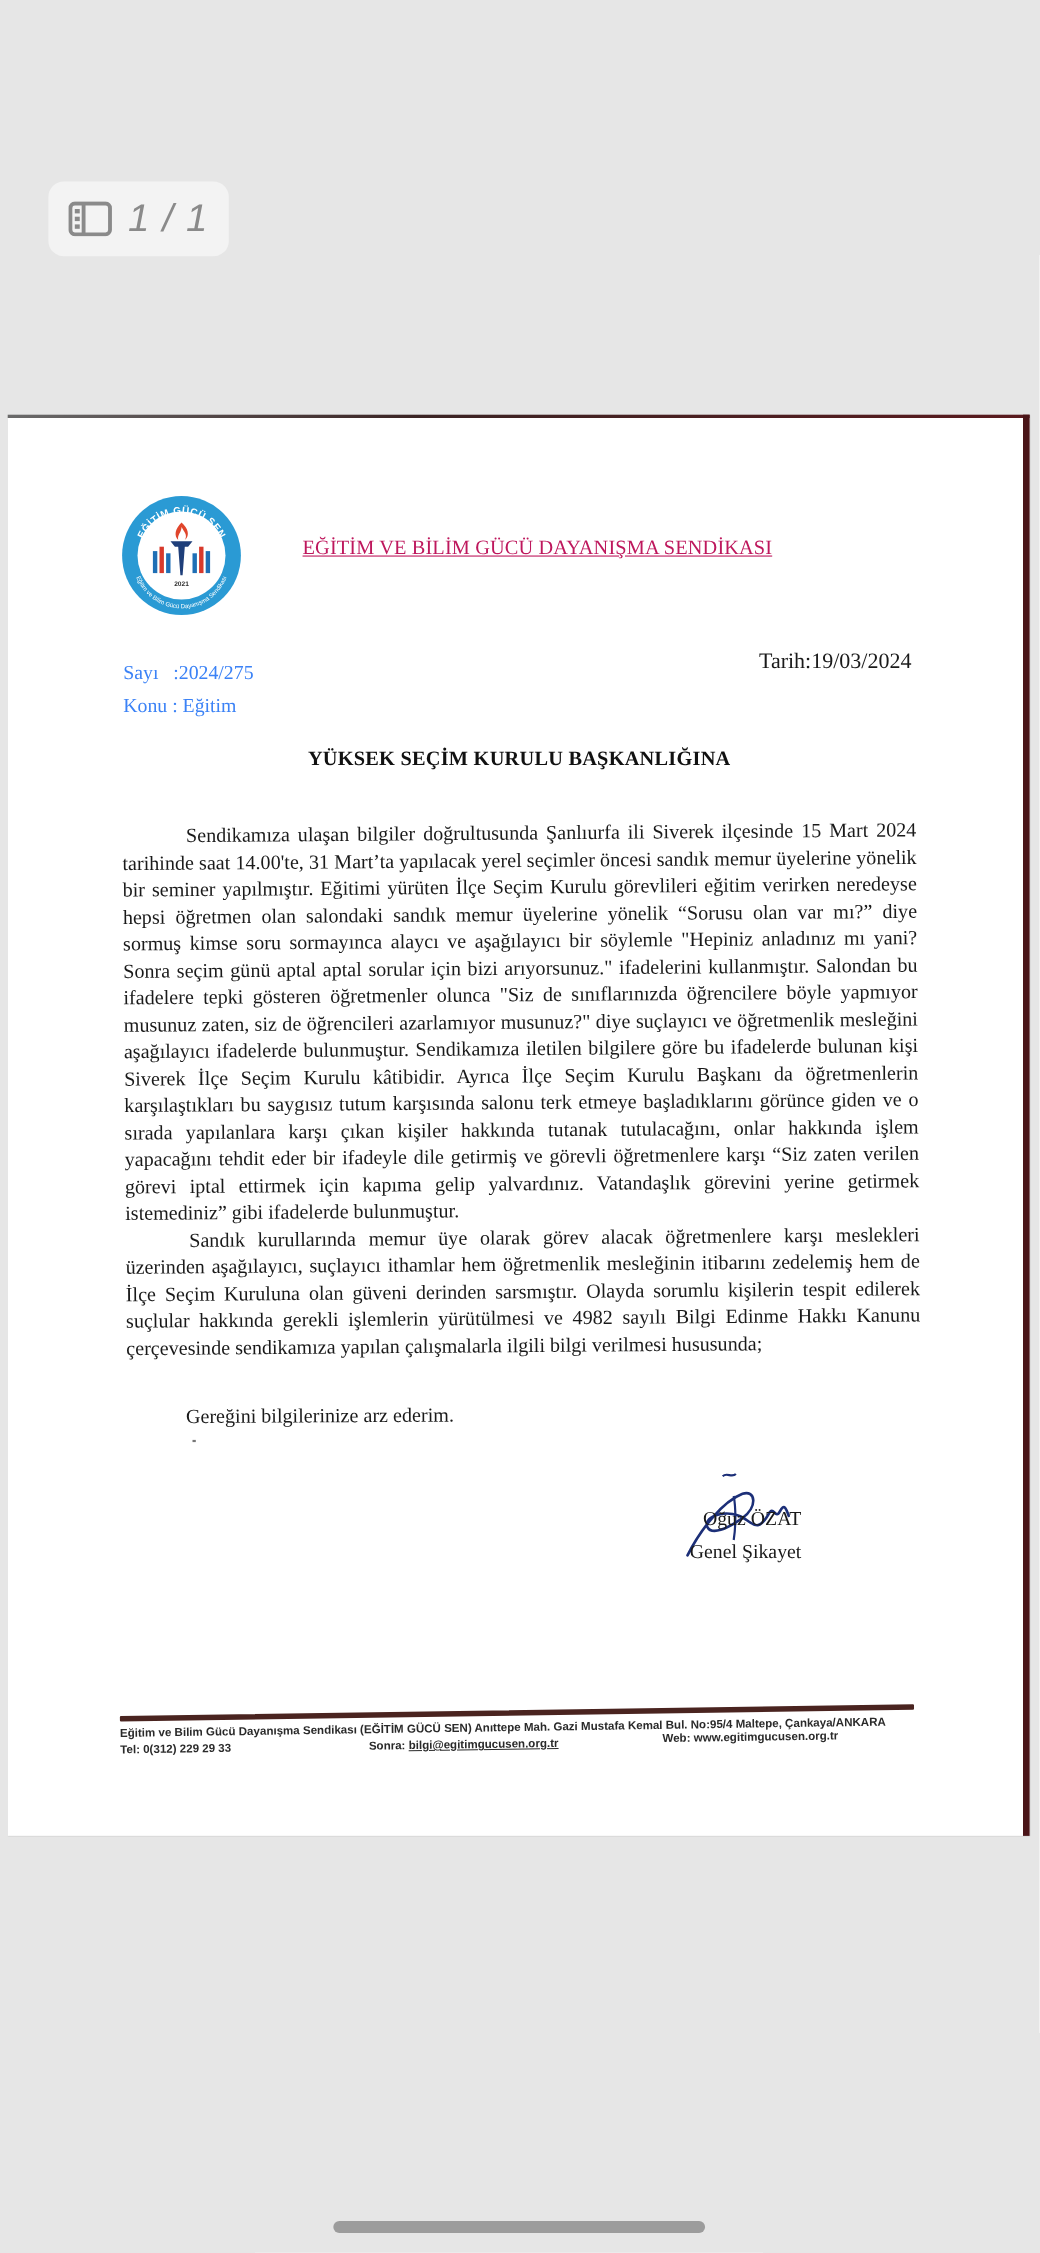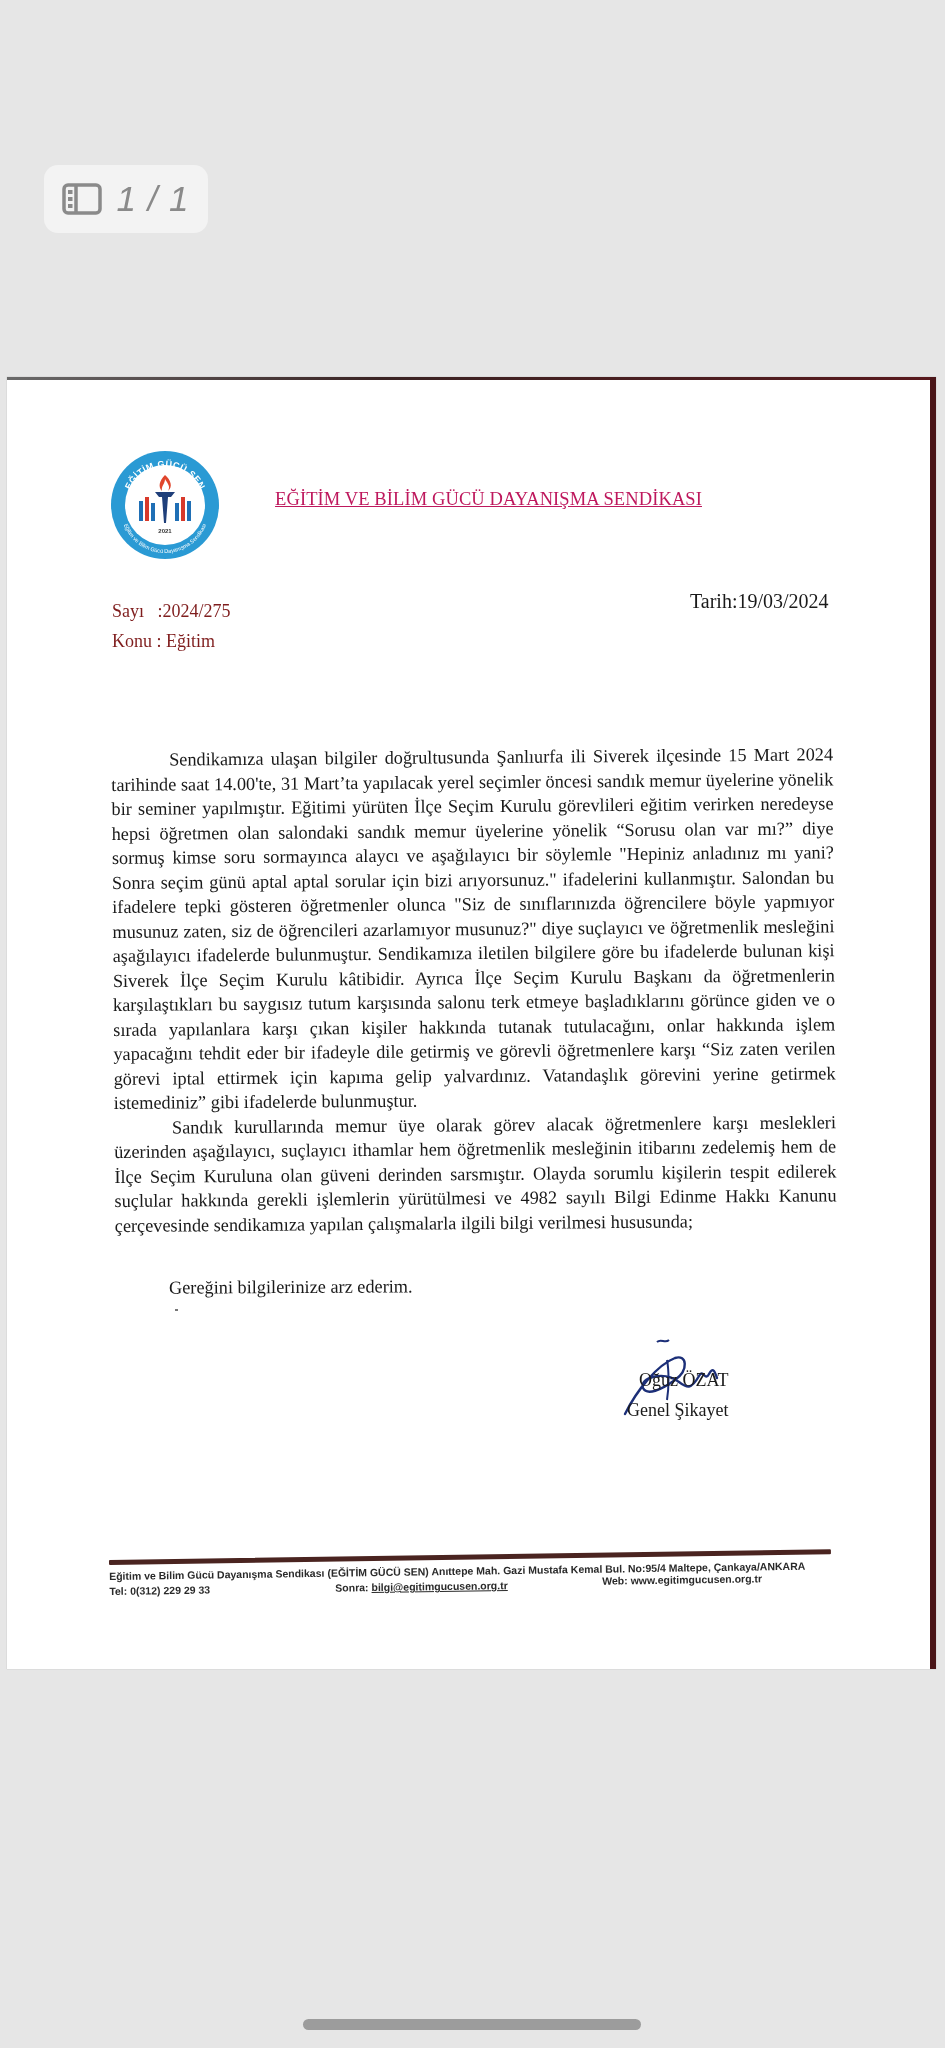--- a/index.html
+++ b/index.html
@@ -78,21 +78,21 @@
       letter-spacing: 0.1px;
       text-decoration: underline;
     }
 
     .meta-left {
       position: absolute;
       left: 105px;
       top: 219px;
       font-size: 18px;
       line-height: 30px;
-      color: #7f1d1d;
+      color: #3b82f6;
     }
     .meta-right {
       position: absolute;
       left: 683px;
       top: 213px;
       font-size: 20px;
       color: #1a1a1a;
     }
 
     .addressee {
@@ -255,20 +255,21 @@
   <div class="org-title">
     <div>EĞİTİM VE BİLİM GÜCÜ DAYANIŞMA SENDİKASI</div>
   </div>
 
   <div class="meta-left">
     <div style="white-space:pre">Sayı   :2024/275</div>
     <div>Konu : Eğitim</div>
   </div>
   <div class="meta-right">Tarih:19/03/2024</div>
 
+  <div class="addressee">YÜKSEK SEÇİM KURULU BAŞKANLIĞINA</div>
 
   <div class="body-text">
     <p>Sendikamıza ulaşan bilgiler doğrultusunda Şanlıurfa ili Siverek ilçesinde 15 Mart 2024 tarihinde saat 14.00'te, 31 Mart’ta yapılacak yerel seçimler öncesi sandık memur üyelerine yönelik bir seminer yapılmıştır. Eğitimi yürüten İlçe Seçim Kurulu görevlileri eğitim verirken neredeyse hepsi öğretmen olan salondaki sandık memur üyelerine yönelik “Sorusu olan var mı?” diye sormuş kimse soru sormayınca alaycı ve aşağılayıcı bir söylemle "Hepiniz anladınız mı yani? Sonra seçim günü aptal aptal sorular için bizi arıyorsunuz." ifadelerini kullanmıştır. Salondan bu ifadelere tepki gösteren öğretmenler olunca "Siz de sınıflarınızda öğrencilere böyle yapmıyor musunuz zaten, siz de öğrencileri azarlamıyor musunuz?" diye suçlayıcı ve öğretmenlik mesleğini aşağılayıcı ifadelerde bulunmuştur. Sendikamıza iletilen bilgilere göre bu ifadelerde bulunan kişi Siverek İlçe Seçim Kurulu kâtibidir. Ayrıca İlçe Seçim Kurulu Başkanı da öğretmenlerin karşılaştıkları bu saygısız tutum karşısında salonu terk etmeye başladıklarını görünce giden ve o sırada yapılanlara karşı çıkan kişiler hakkında tutanak tutulacağını, onlar hakkında işlem yapacağını tehdit eder bir ifadeyle dile getirmiş ve görevli öğretmenlere karşı “Siz zaten verilen görevi iptal ettirmek için kapıma gelip yalvardınız. Vatandaşlık görevini yerine getirmek istemediniz” gibi ifadelerde bulunmuştur.</p>
     <p>Sandık kurullarında memur üye olarak görev alacak öğretmenlere karşı meslekleri üzerinden aşağılayıcı, suçlayıcı ithamlar hem öğretmenlik mesleğinin itibarını zedelemiş hem de İlçe Seçim Kuruluna olan güveni derinden sarsmıştır. Olayda sorumlu kişilerin tespit edilerek suçlular hakkında gerekli işlemlerin yürütülmesi ve 4982 sayılı Bilgi Edinme Hakkı Kanunu çerçevesinde sendikamıza yapılan çalışmalarla ilgili bilgi verilmesi hususunda;</p>
   </div>
 
   <div class="closing">Gereğini bilgilerinize arz ederim.</div>
   <div class="closing-dot"></div>
 
   <div class="signature">

